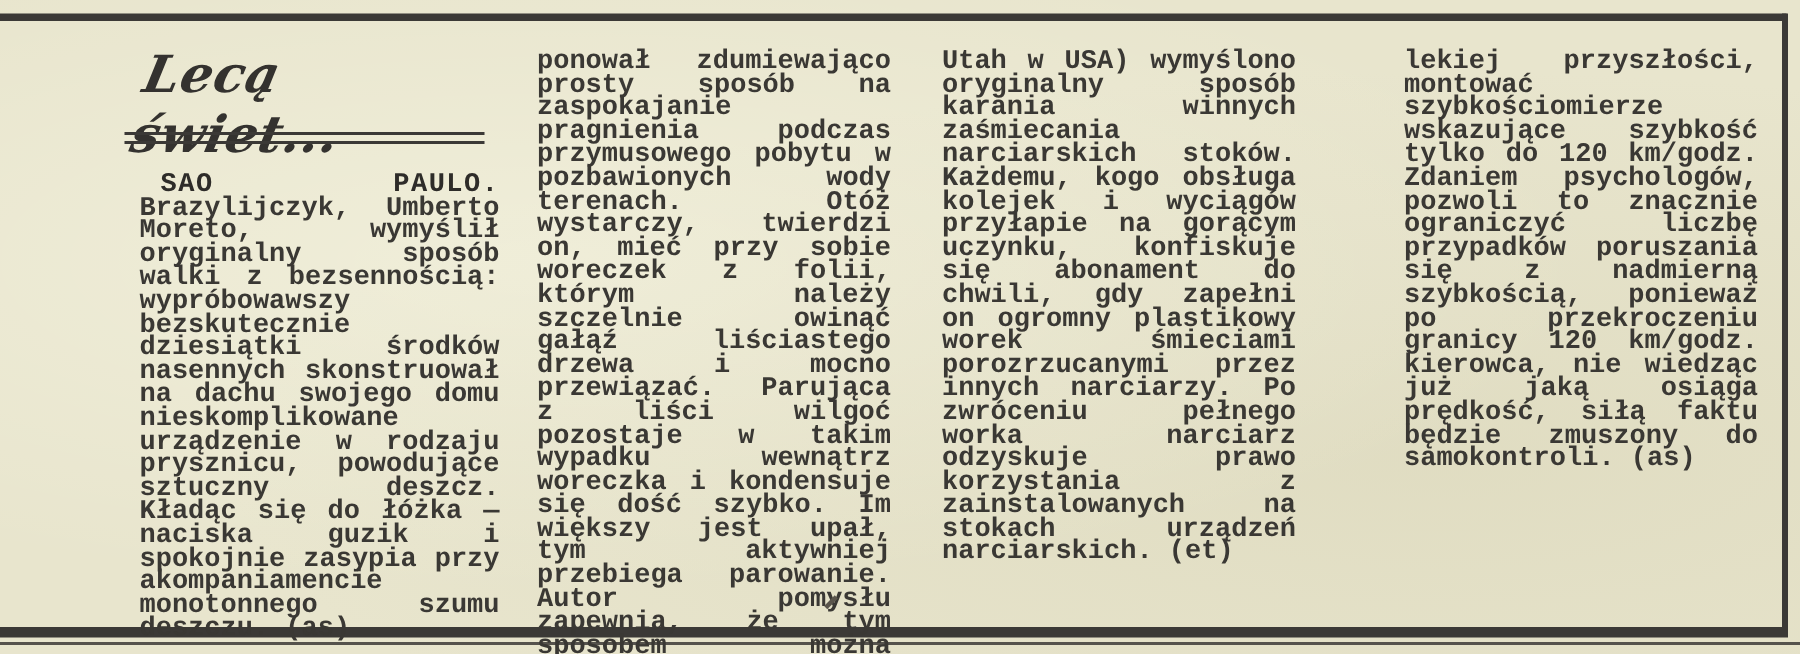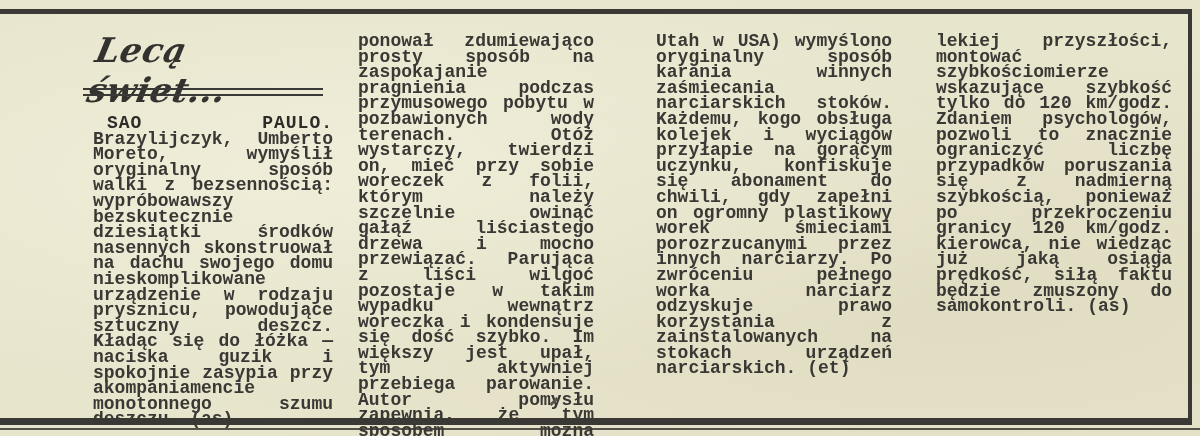--- a/index.html
+++ b/index.html
@@ -44,21 +44,21 @@
     position:absolute; top:34px;
     font-family:Liberation Mono, monospace; font-weight:bold;
     font-size:18px; line-height:15.6px;
     text-align:justify; color:#3a3834;
   }
   .col p { margin:0 0 8px 0; text-indent:14px; }
   .col p.cont { text-indent:0; }
   .col .place { letter-spacing:1px; color:#2e2c29; }
   .col1 { left:93px; width:240px; top:116px; }
   .col2 { left:358px; width:236px; }
-  .col3 { left:628px; width:236px;margin-left:28px; }
+  .col3 { left:628px; width:236px; }
   .col4 { left:936px; width:236px; }
   .mark {
     position:absolute; left:549px; top:400px; width:10px; height:3px;
     background:#5a554c; transform:rotate(-45deg);
   }
 </style>
 </head>
 <body>
 
 <div class="paper">

